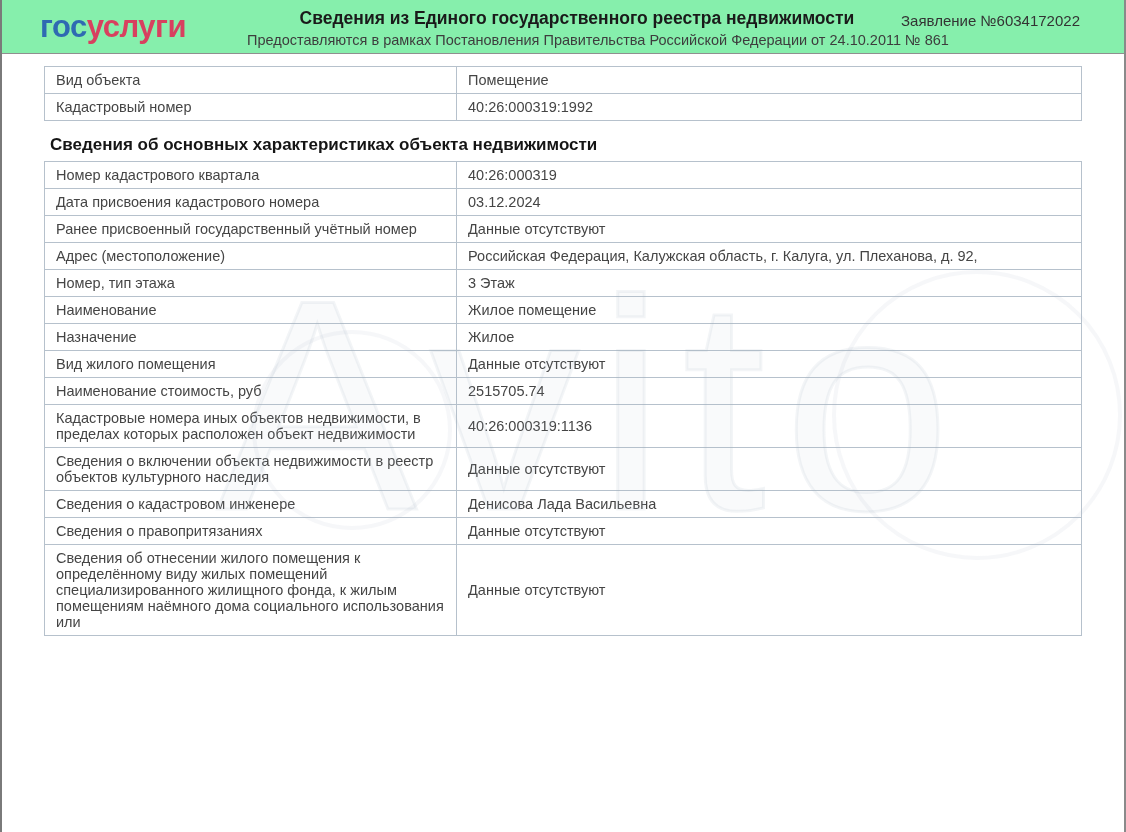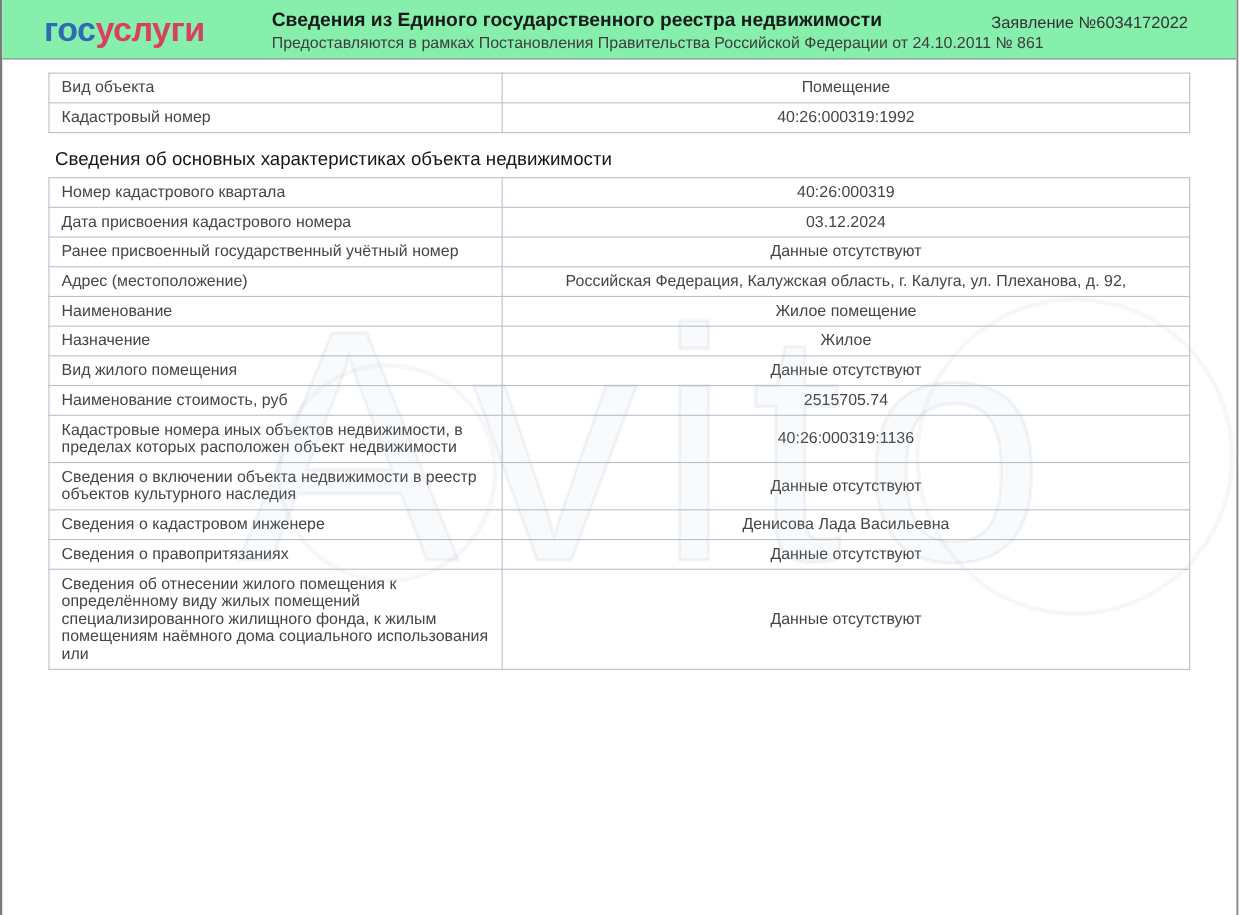--- a/index.html
+++ b/index.html
@@ -34,20 +34,21 @@
     line-height: 34px;
     white-space: nowrap;
   }
   .logo-blue { color: #2f6ab2; }
   .logo-red  { color: #d8405f; }
   .header-center {
     position: absolute;
     left: 245px;
     top: 8px;
     width: 660px;
+    text-align: center;
   }
   .doc-title {
     font-size: 17.5px;
     font-weight: bold;
     color: #1a1a1a;
     line-height: 21px;
     white-space: nowrap;
   }
   .doc-subtitle {
     font-size: 14.5px;
@@ -76,25 +77,25 @@
   table.info-table td {
     border: 1px solid #b6c1cc;
     font-size: 14.5px;
     line-height: 16px;
     color: #454545;
     padding: 5px 11px;
     vertical-align: middle;
     background: transparent;
   }
   td.label-cell { width: 387px; }
-  td.value-cell { width: 587px; text-align: center; }
+  td.value-cell { width: 587px; }
   .section-title {
     margin: 14px 0 6px 48px;
     font-size: 17px;
-    font-weight: normal;
+    font-weight: bold;
     color: #151515;
     line-height: 20px;
   }
   
   .watermark {
     position: absolute;
     left: 215px;
     top: 255px;
     z-index: 2;
     font-size: 300px;
@@ -168,20 +169,24 @@
           <tr>
             <td class="label-cell">Ранее присвоенный государственный учётный номер</td>
             <td class="value-cell">Данные отсутствуют</td>
           </tr>
 
           <tr>
             <td class="label-cell">Адрес (местоположение)</td>
             <td class="value-cell">Российская Федерация, Калужская область, г. Калуга, ул. Плеханова, д. 92,</td>
           </tr>
 
+          <tr>
+            <td class="label-cell">Номер, тип этажа</td>
+            <td class="value-cell">3 Этаж</td>
+          </tr>
 
 
           <tr>
             <td class="label-cell">Наименование</td>
             <td class="value-cell">Жилое помещение</td>
           </tr>
 
           <tr>
             <td class="label-cell">Назначение</td>
             <td class="value-cell">Жилое</td>

